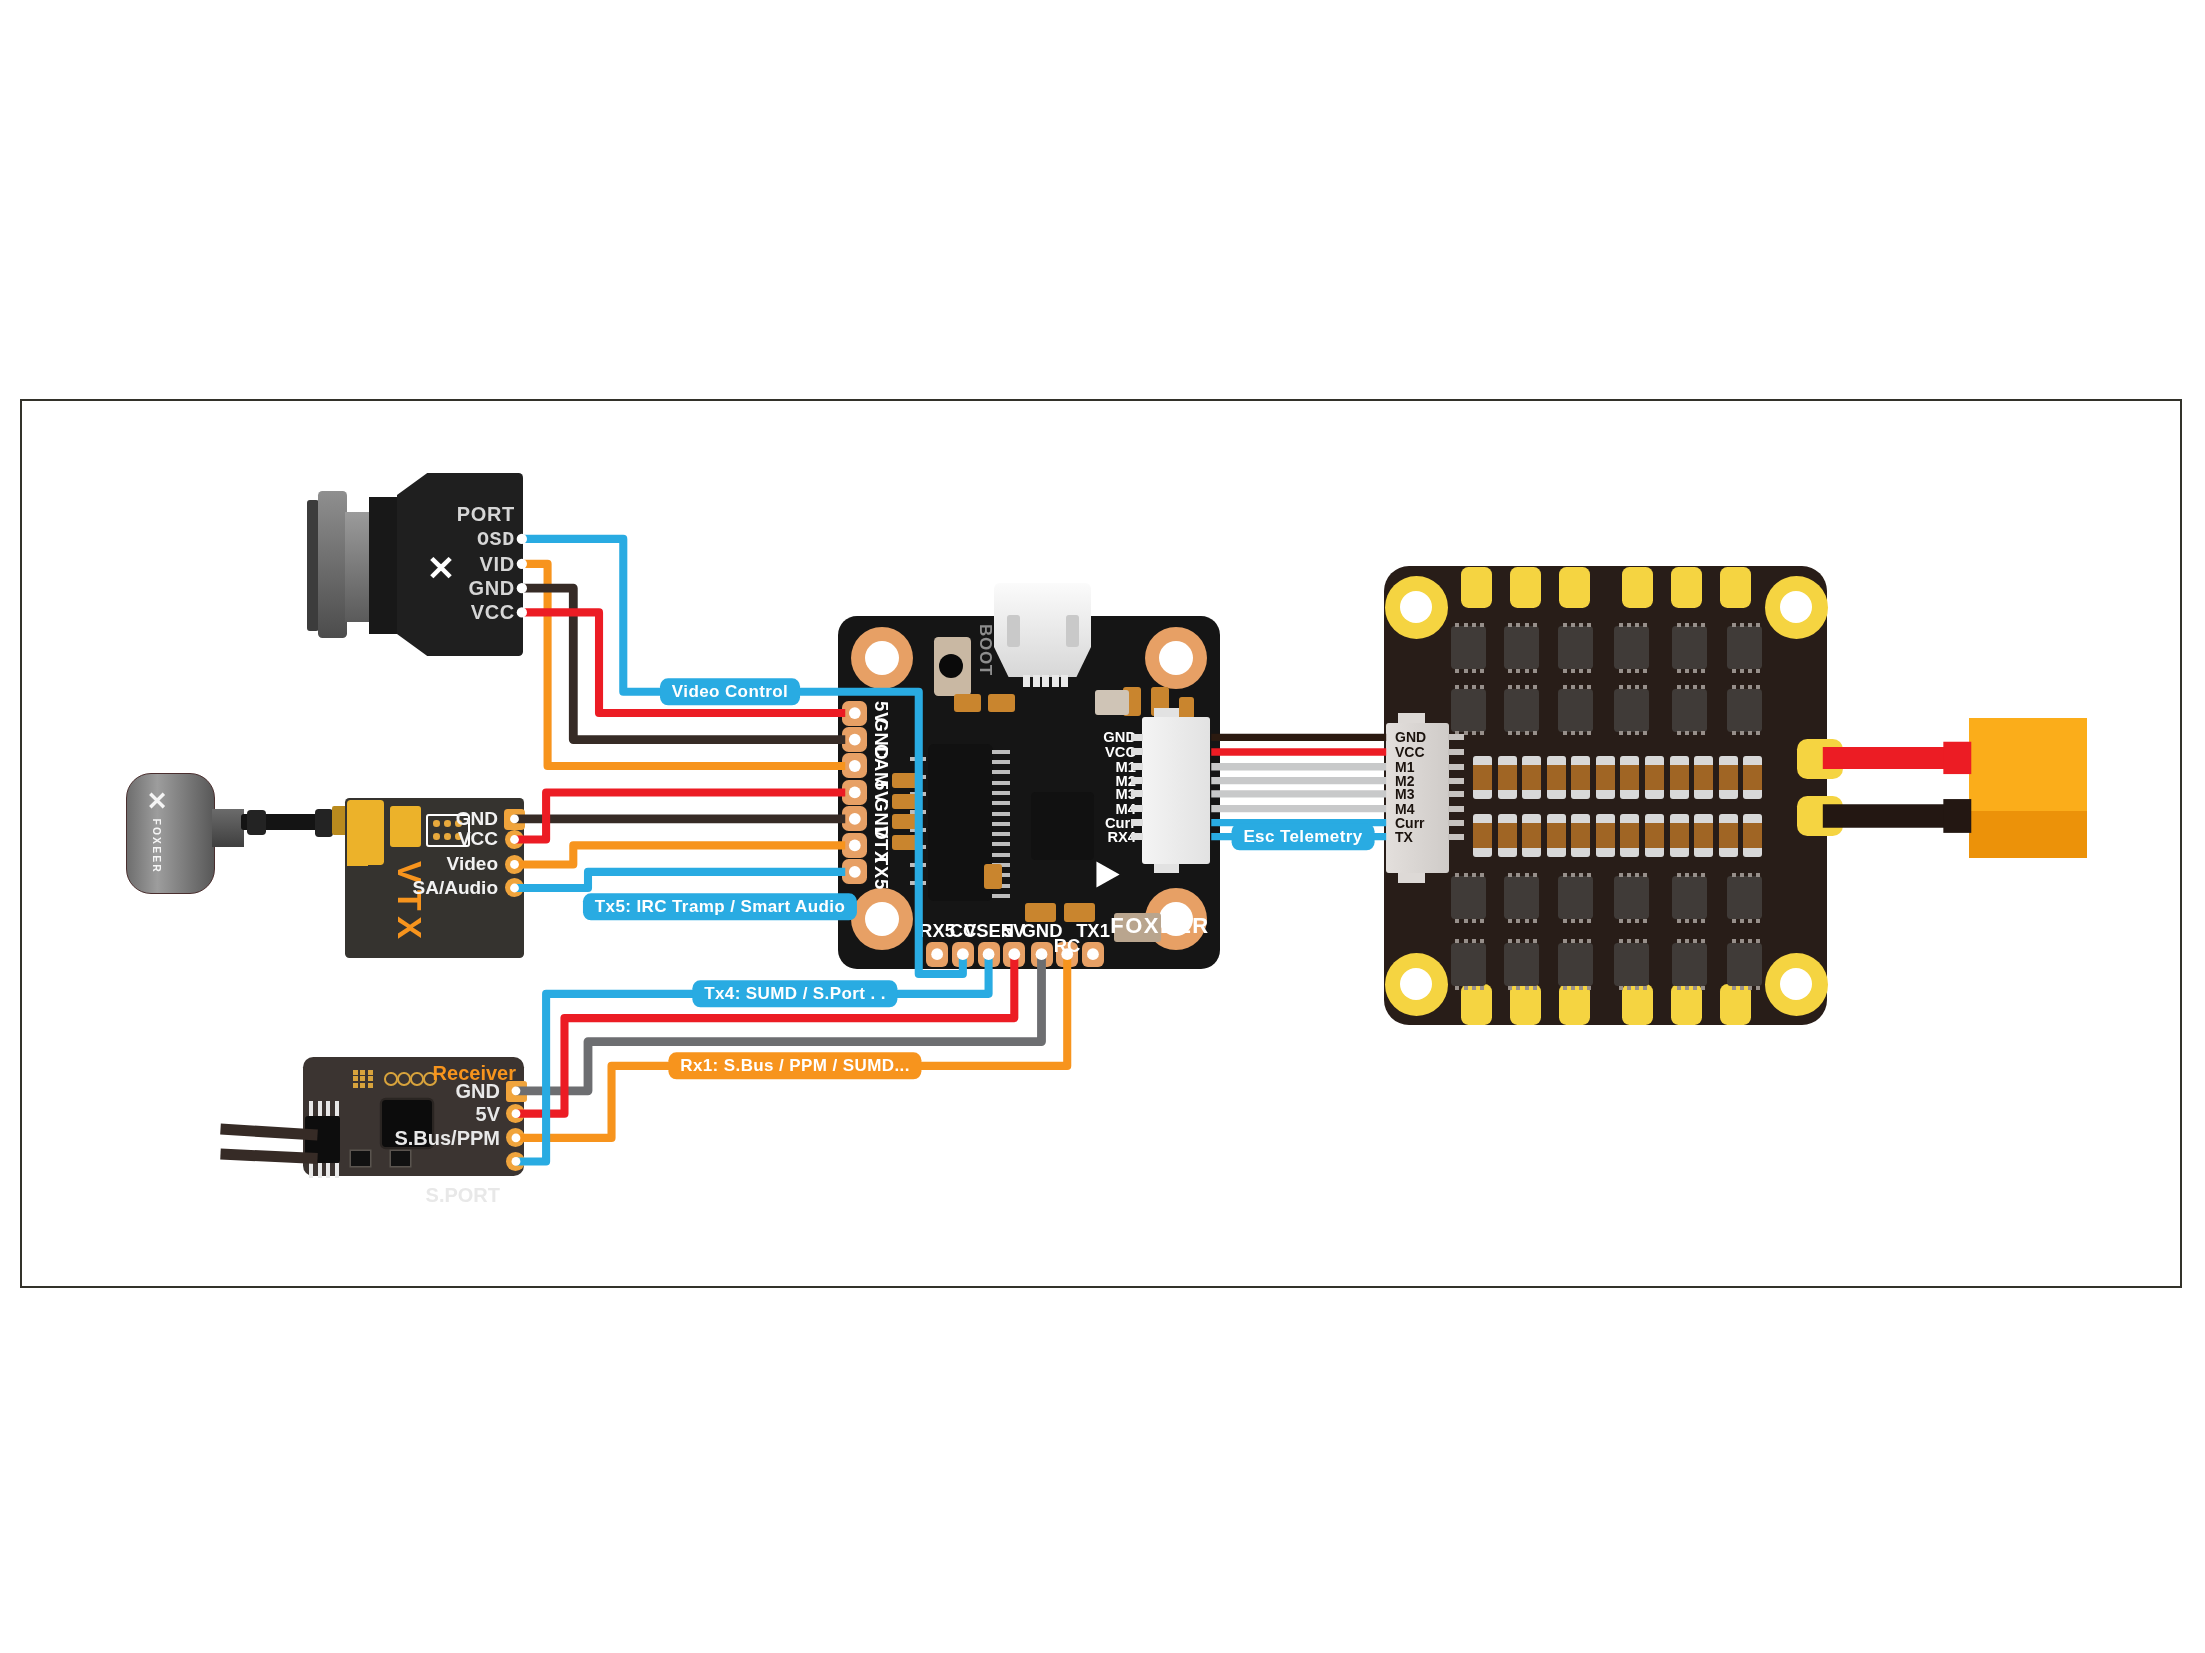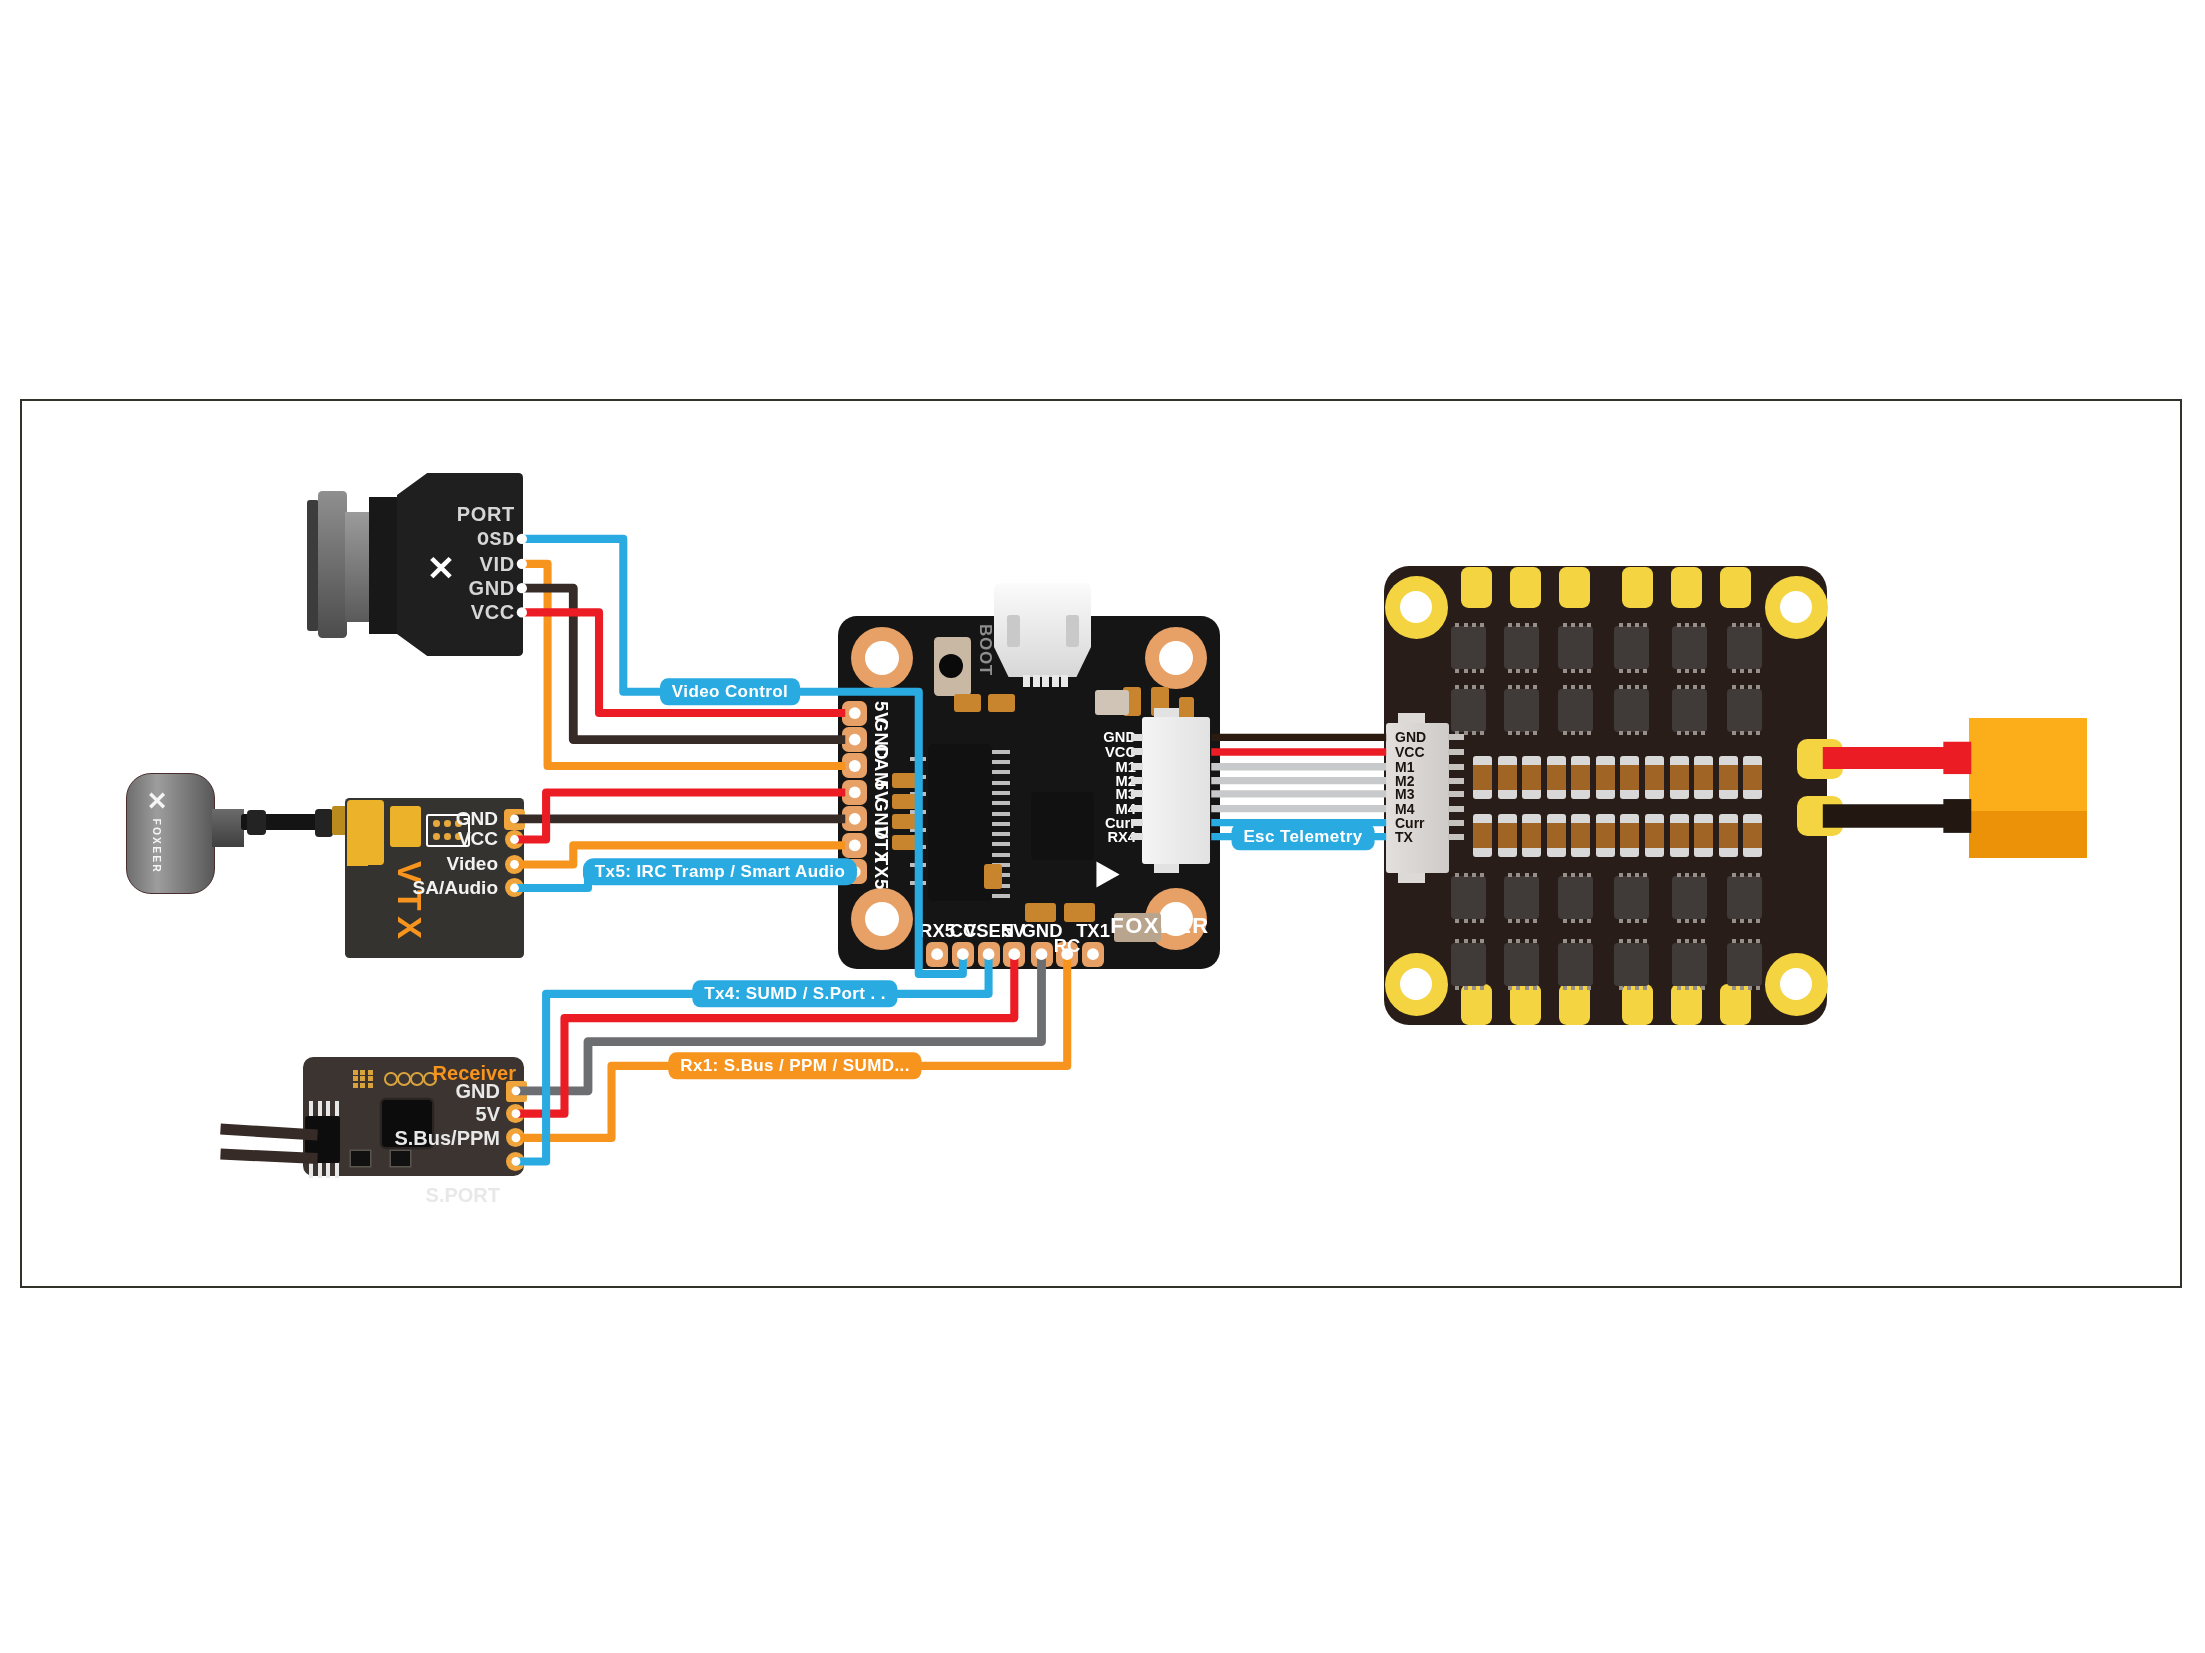--- a/index.html
+++ b/index.html
@@ -631,19 +631,19 @@
         <circle cx="1310" cy="1298" r="8"></circle>
       <circle cx="1345" cy="1298" r="8"></circle>
         <circle cx="1380" cy="1298" r="8"></circle>
       <circle cx="1417" cy="1298" r="8"></circle>
         <circle cx="1452" cy="1298" r="8"></circle>
       <circle cx="1487" cy="1298" r="8"></circle>
     </g>
   </svg>
 
   <div class="badge badge-blue" style="left:730px;top:692px;">Video Control</div>
-  <div class="badge badge-blue" style="left:720px;top:872px;border-radius:11px;">Tx5: IRC Tramp / Smart Audio</div>
+  <div class="badge badge-blue" style="left:720px;top:907px;">Tx5: IRC Tramp / Smart Audio</div>
   <div class="badge badge-blue" style="left:795px;top:994px;">Tx4: SUMD / S.Port . .</div>
   <div class="badge badge-orange" style="left:795px;top:1066px;">Rx1: S.Bus / PPM / SUMD...</div>
   <div class="badge badge-blue" style="left:1303px;top:837px;">Esc Telemetry</div>
 
 </div>
 
 
 </body></html>

